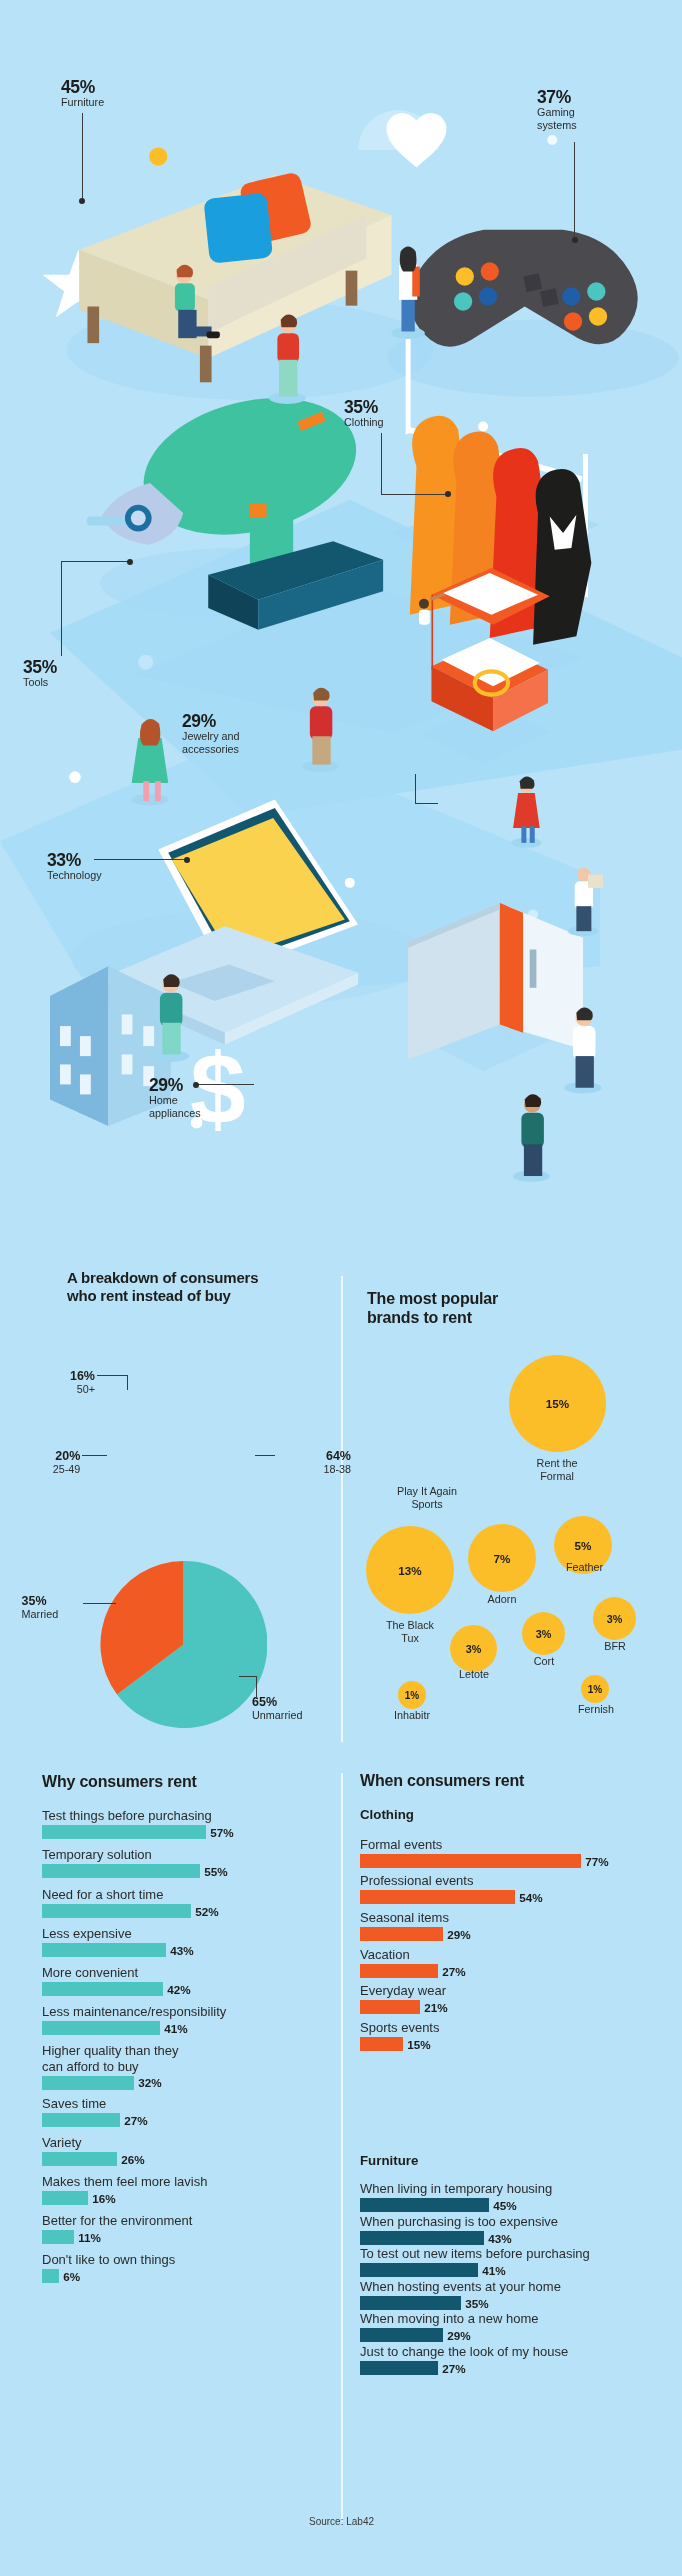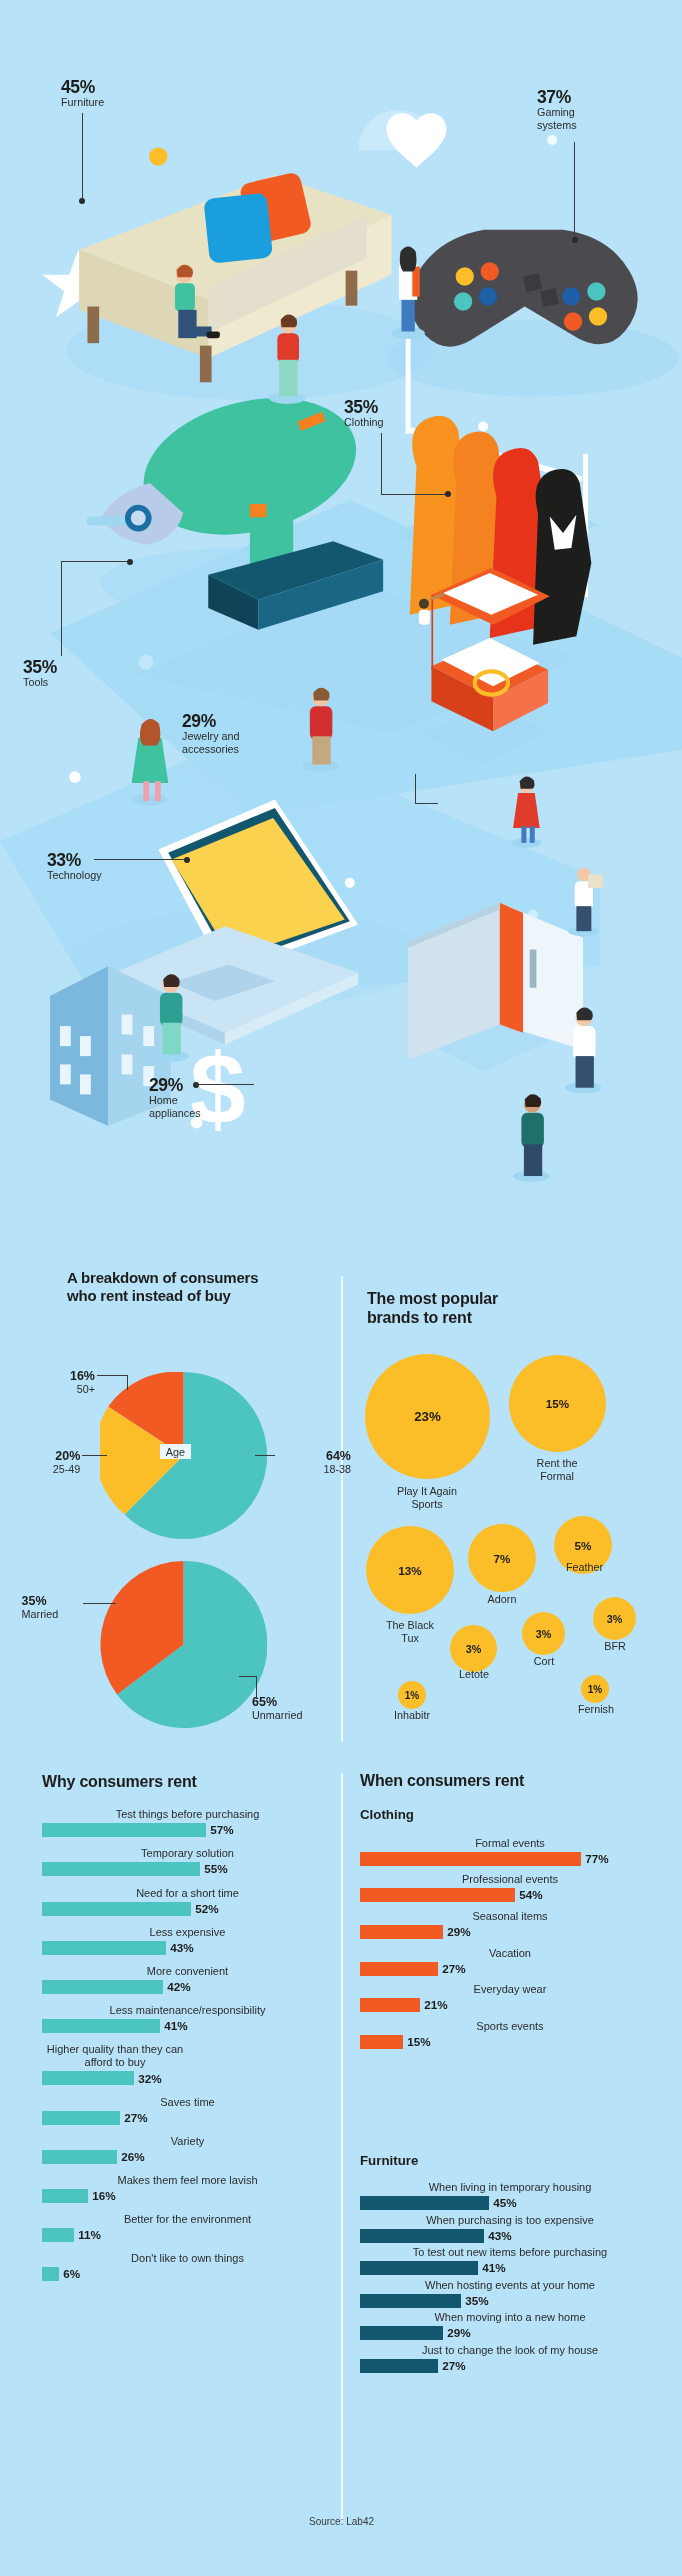--- a/index.html
+++ b/index.html
@@ -89,22 +89,22 @@
   }
   .bubble-lbl {
     position: absolute;
     font-size: 10.8px; color: #2b2b2b;
     line-height: 1.18; text-align: center;
   }
 
   
   .barrow { position: absolute; }
   .barrow .cap {
-    font-size: 11px; color: #2b2b2b; line-height: 1.2;
-    margin-bottom: 1.7px; white-space: nowrap; text-align: center;
+    font-size: 13px; color: #2b2b2b; line-height: 1.2;
+    margin-bottom: 1.7px; white-space: nowrap;
   }
   .barrow .cap.wrap { white-space: normal; }
   .barline { display: flex; align-items: center; }
   .bar { height: 14px; }
   .bar.teal { background: #4cc4c0; }
   .bar.orange { background: #f15a22; }
   .bar.navy { background: #13576f; }
   .barval {
     font-size: 11.7px; font-weight: bold; color: #1d1d1b;
     margin-left: 4.2px;
@@ -389,31 +389,20 @@
     <div class="lead-line" style="top:1084px; left:197px; width:57px; height:1.2px;"></div>
     <div class="lead-dot" style="top:1082px; left:193px;"></div>
   </div>
 
   <div class="vdivider" style="top:1276px; left:341px; height:466px;"></div>
   <div class="vdivider" style="top:1773px; left:341px; height:749px;"></div>
 
   <div class="sec-title" style="top:1269px; left:19px; white-space:pre-line;margin-left:48px;">A breakdown of consumers
 who rent instead of buy</div>
 
-  <div class="pie-wrap" style="top:1372px; left:100px;">
-    <svg width="167" height="167" viewBox="0 0 200 200">
-
-      <path d="M100 100 L100 0 A100 100 0 1 1 29.4 170.7 Z" fill="#4cc4c0"></path>
-
-      <path d="M100 100 L29.4 170.7 A100 100 0 0 1 9.8 41.2 Z" fill="#fbbe28"></path>
-
-      <path d="M100 100 L9.8 41.2 A100 100 0 0 1 100 0 Z" fill="#f15a22"></path>
-    </svg>
-    <div class="pie-center-label" style="top:72px; left:60px;">Age</div>
-  </div>
 
   <div class="pie-cal" style="top:1369px; left:35px; text-align:right; width:60px;">
     <div class="v">16%</div>
     <div class="t">50+</div>
   </div>
   <div class="pie-leader" style="top:1375px; left:97px; width:30px; height:1.2px;"></div>
   <div class="pie-leader" style="top:1375px; left:127px; width:1.2px; height:15px;"></div>
 
   <div class="pie-cal" style="top:1449px; left:8.3px; text-align:right; width:72px;">
     <div class="v">20%</div>
@@ -445,21 +434,20 @@
   <div class="pie-cal" style="top:1695px; left:252px; text-align:left; width:92px;">
     <div class="v">65%</div>
     <div class="t">Unmarried</div>
   </div>
   <div class="pie-leader" style="top:1676px; left:256px; width:1.2px; height:21.6px;"></div>
   <div class="pie-leader" style="top:1676px; left:239px; width:18.3px; height:1.2px;"></div>
 
   <div class="sec-title" style="top:1290px; left:336px; white-space:pre-line; font-size:16px;margin-left:31px;">The most popular
 brands to rent</div>
 
-  <div class="bubble" style="top:1354px; left:365px; width:125px; height:125px; font-size:13.3px;">23%</div>
   <div class="bubble-lbl" style="top:1485px; left:356px; width:142px;" style2="">
     <span style="white-space:pre-line">Play It Again
 Sports</span>
   </div>
 
   <div class="bubble" style="top:1355px; left:509px; width:97px; height:97px;">15%</div>
   <div class="bubble-lbl" style="top:1457px; left:501px; width:112px;">
     <span style="white-space:pre-line">Rent the
 Formal</span>
   </div>

